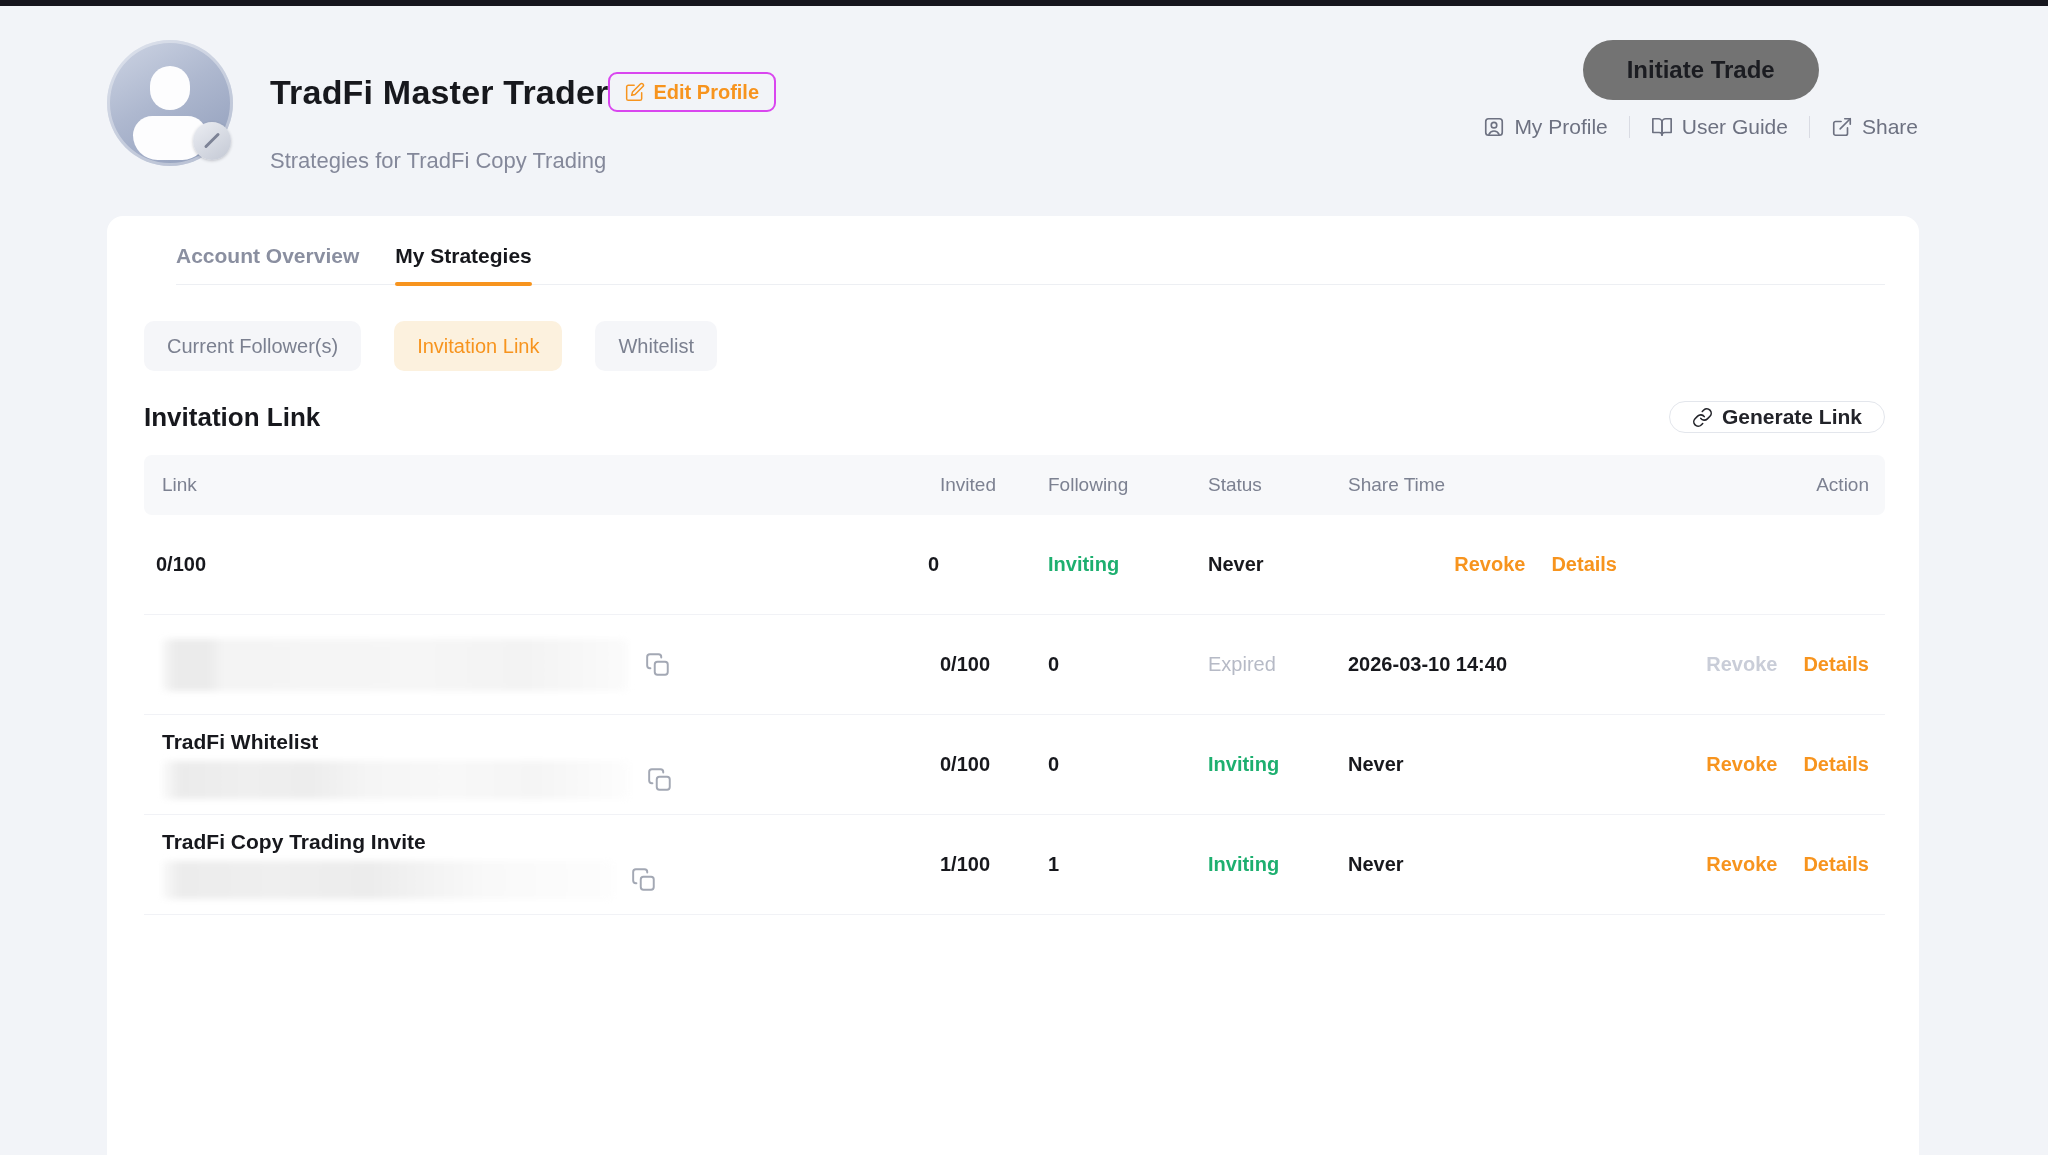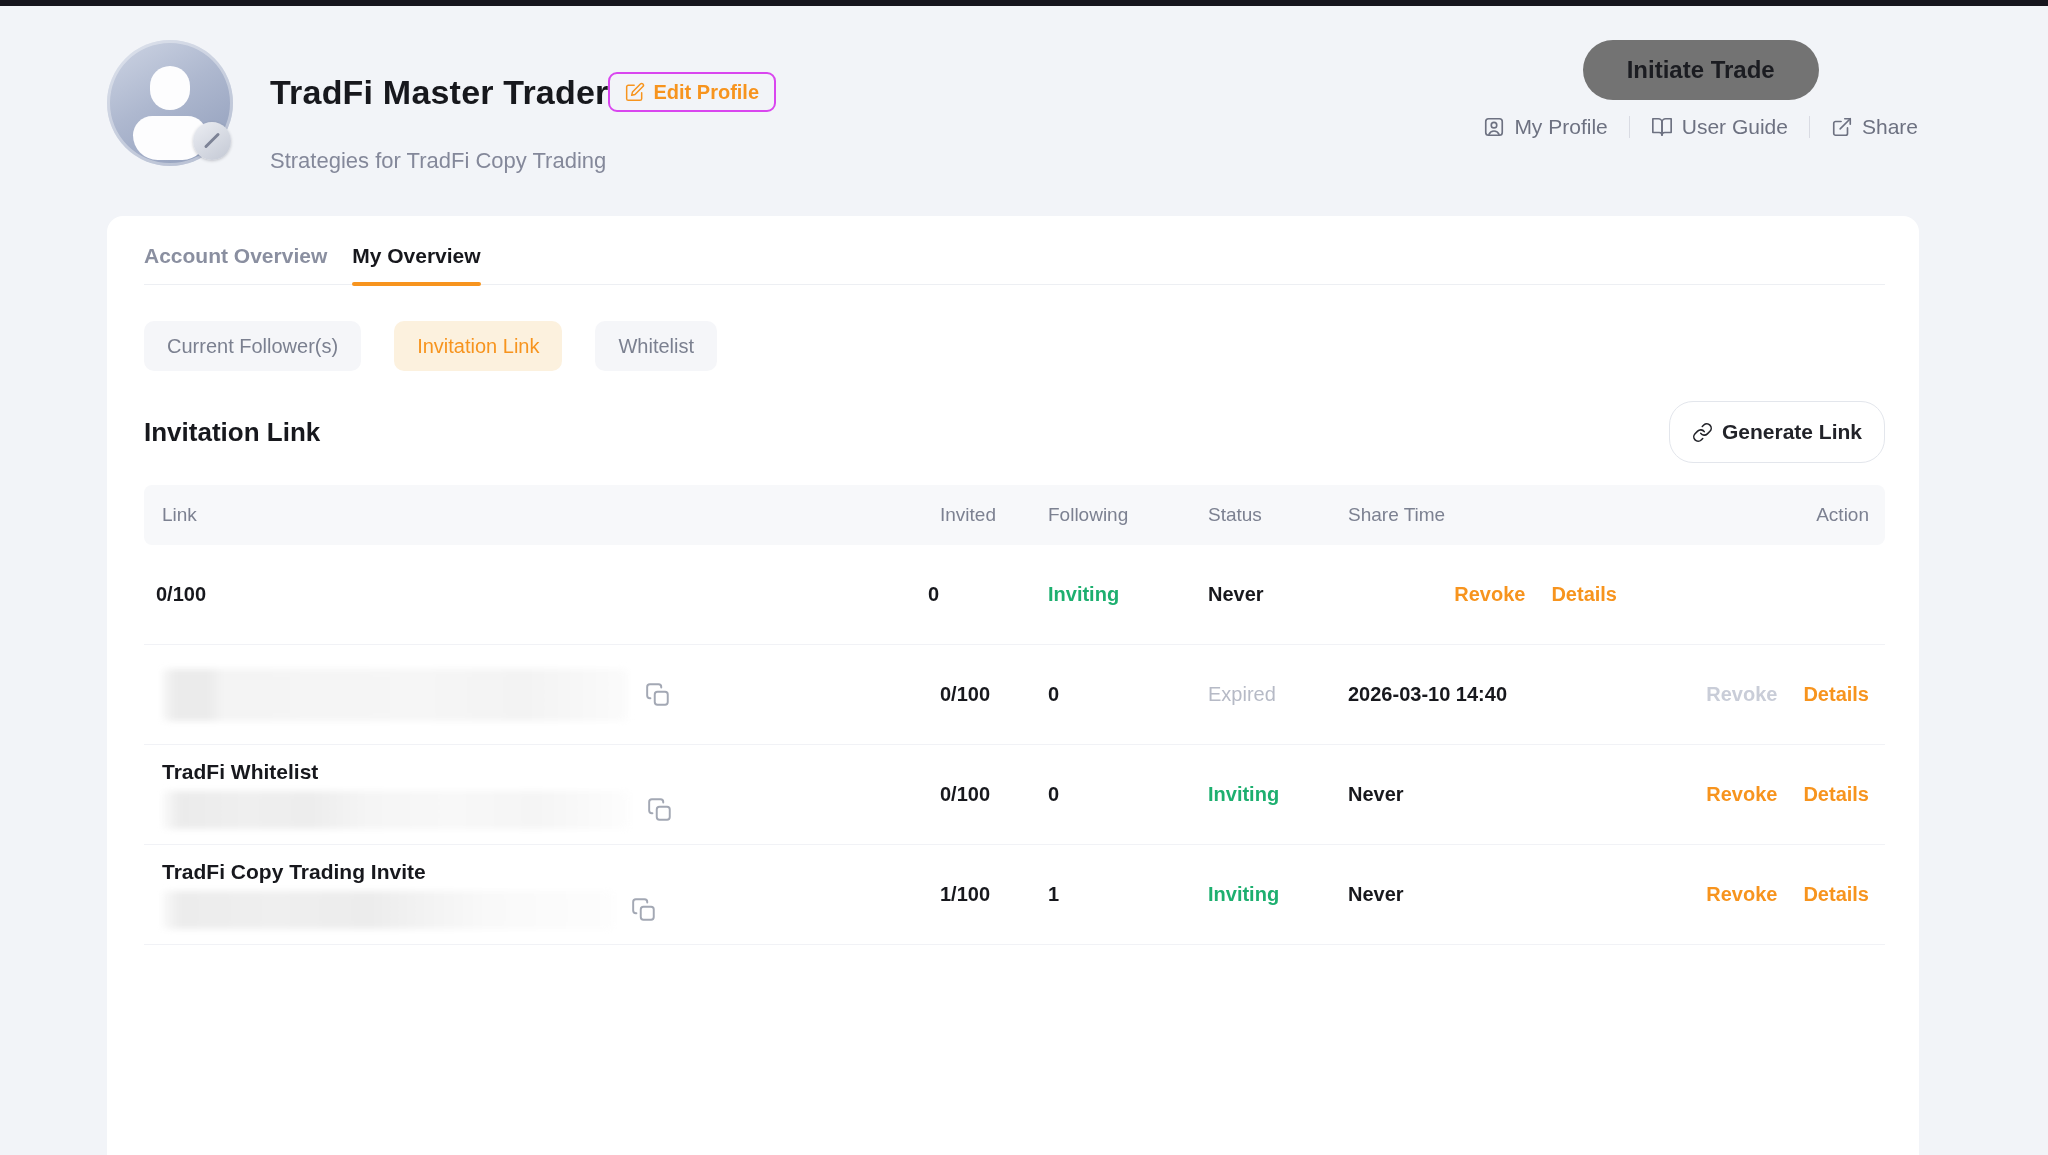--- a/index.html
+++ b/index.html
@@ -61,21 +61,21 @@
   .qlink { display:flex; align-items:center; gap:9px; cursor:pointer; white-space:nowrap; }
   .qlink svg { stroke:#6d7181; }
   .qsep { width:1px; height:22px; background:#d9dbe3; margin:0 21px; }
 
   
   .card {
     margin:42px 129px 0 107px; background:#ffffff;
     border-radius:16px 16px 0 0; height:940px;
     padding:0 34px 0 37px;
   }
-  .tabs { display:flex; gap:25px; padding-top:28px; border-bottom:1px solid #edeff3; }
+  .tabs { display:flex; gap:36px; padding-top:28px; border-bottom:1px solid #edeff3;margin-left:32px; }
   .tab {
     font-size:21px; font-weight:700; color:#8a8fa0;
     padding-bottom:16px; position:relative; cursor:pointer; white-space:nowrap;
   }
   .tab.active { color:#16171c; }
   .tab.active::after {
     content:""; position:absolute; left:0; right:0; bottom:-2px; height:4px;
     background:#F7941E; border-radius:2px;
   }
 
@@ -83,21 +83,21 @@
   .pill {
     height:50px; display:flex; align-items:center; padding:0 23px;
     background:#f5f6f9; border-radius:10px; font-size:20px; color:#7b8090;
     cursor:pointer; white-space:nowrap;
   }
   .pill.active { background:#fcf1de; color:#F7941E; }
 
   .section-head { display:flex; justify-content:space-between; align-items:center; margin-top:30px; }
   .section-title { font-size:26px; font-weight:700; color:#17181d; }
   .gen-btn {
-    display:flex; align-items:center; gap:9px; height:62px; padding:0 22px;
+    display:flex; align-items:center; gap:9px; height:32px; padding:0 22px;
     background:#fff; border:1px solid #e3e6ec; border-radius:24px;
     font-family:inherit; font-size:21px; font-weight:700; color:#222329; cursor:pointer;
   }
   .gen-btn svg { stroke:#222329; }
 
   
   .itable { margin-top:22px; }
   .thead, .trow {
     display:grid;
     grid-template-columns:784px 120px 160px 140px 285px 1fr;
@@ -195,21 +195,21 @@
         </svg>
         <span>Share</span>
       </div>
     </div>
   </div>
 </header>
 
 <main class="card">
   <nav class="tabs">
     <div class="tab">Account Overview</div>
-    <div class="tab active">My Overview</div>
+    <div class="tab active">My Strategies</div>
   </nav>
 
   <div class="pills">
     <div class="pill">Current Follower(s)</div>
     <div class="pill active">Invitation Link</div>
     <div class="pill">Whitelist</div>
   </div>
 
   <div class="section-head">
     <h2 class="section-title">Invitation Link</h2>

